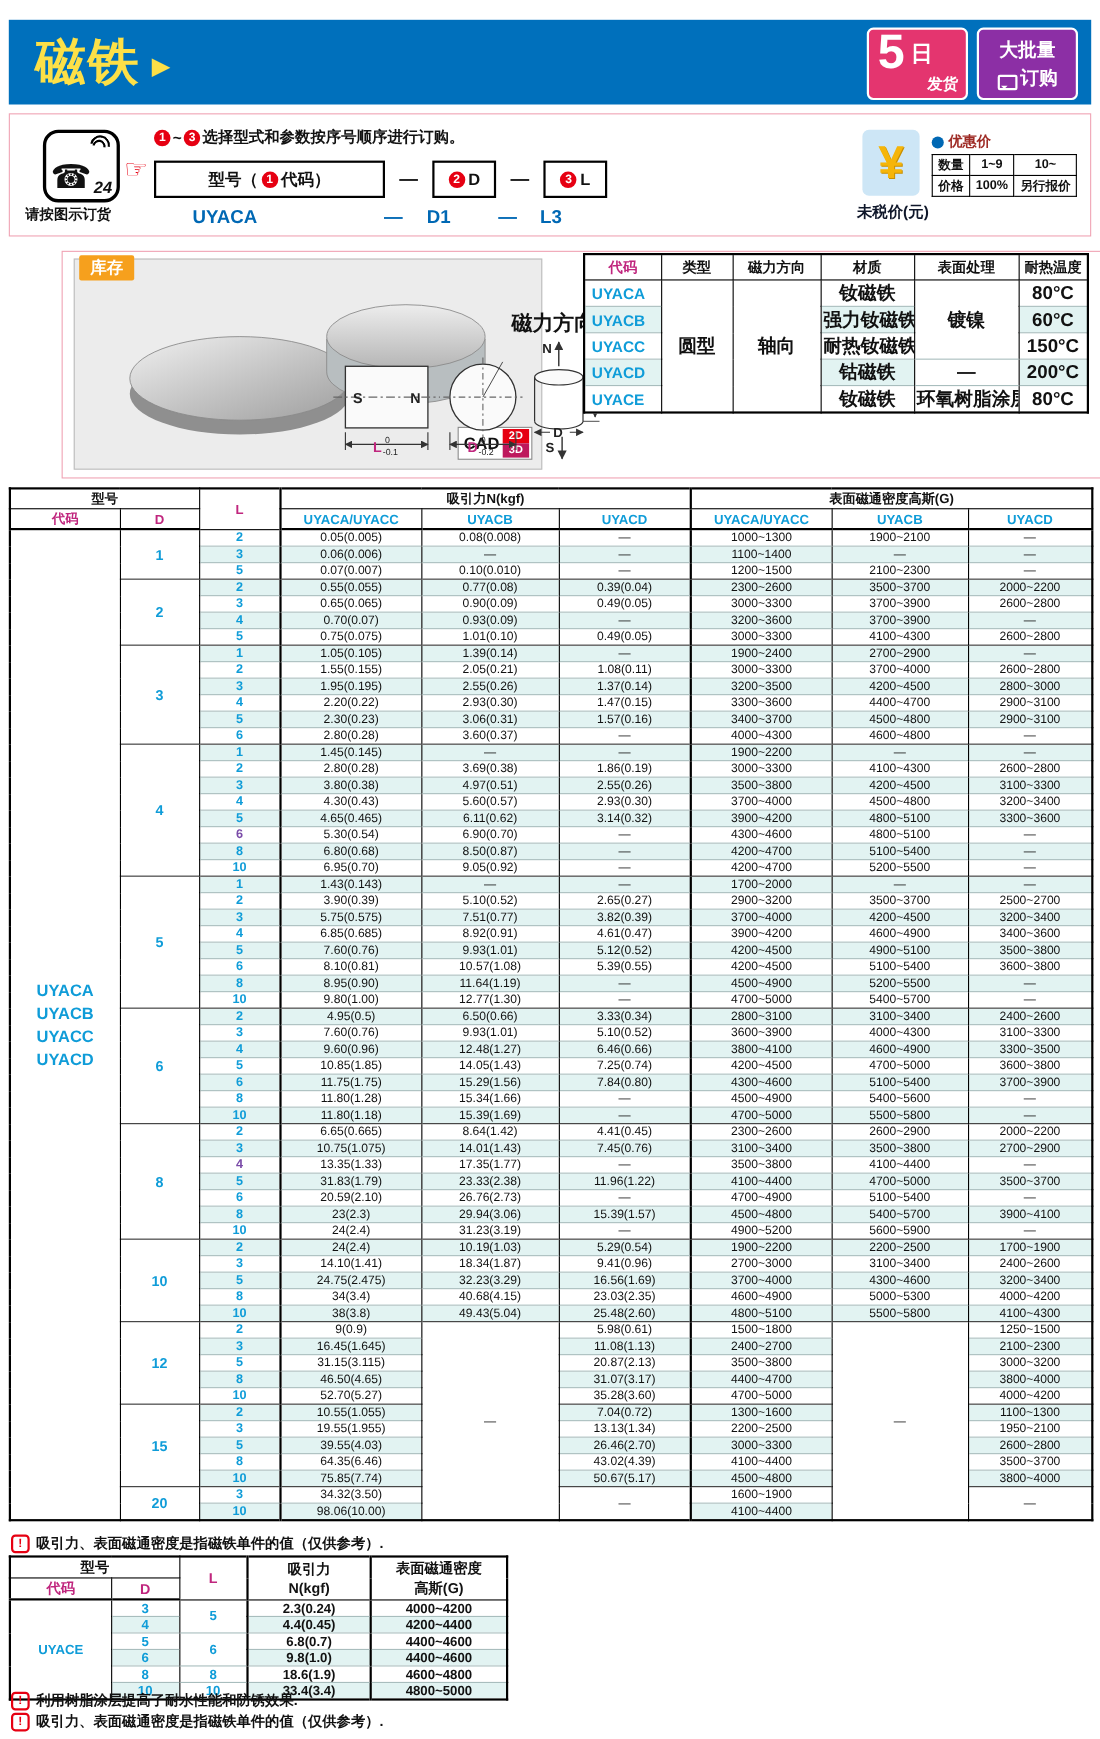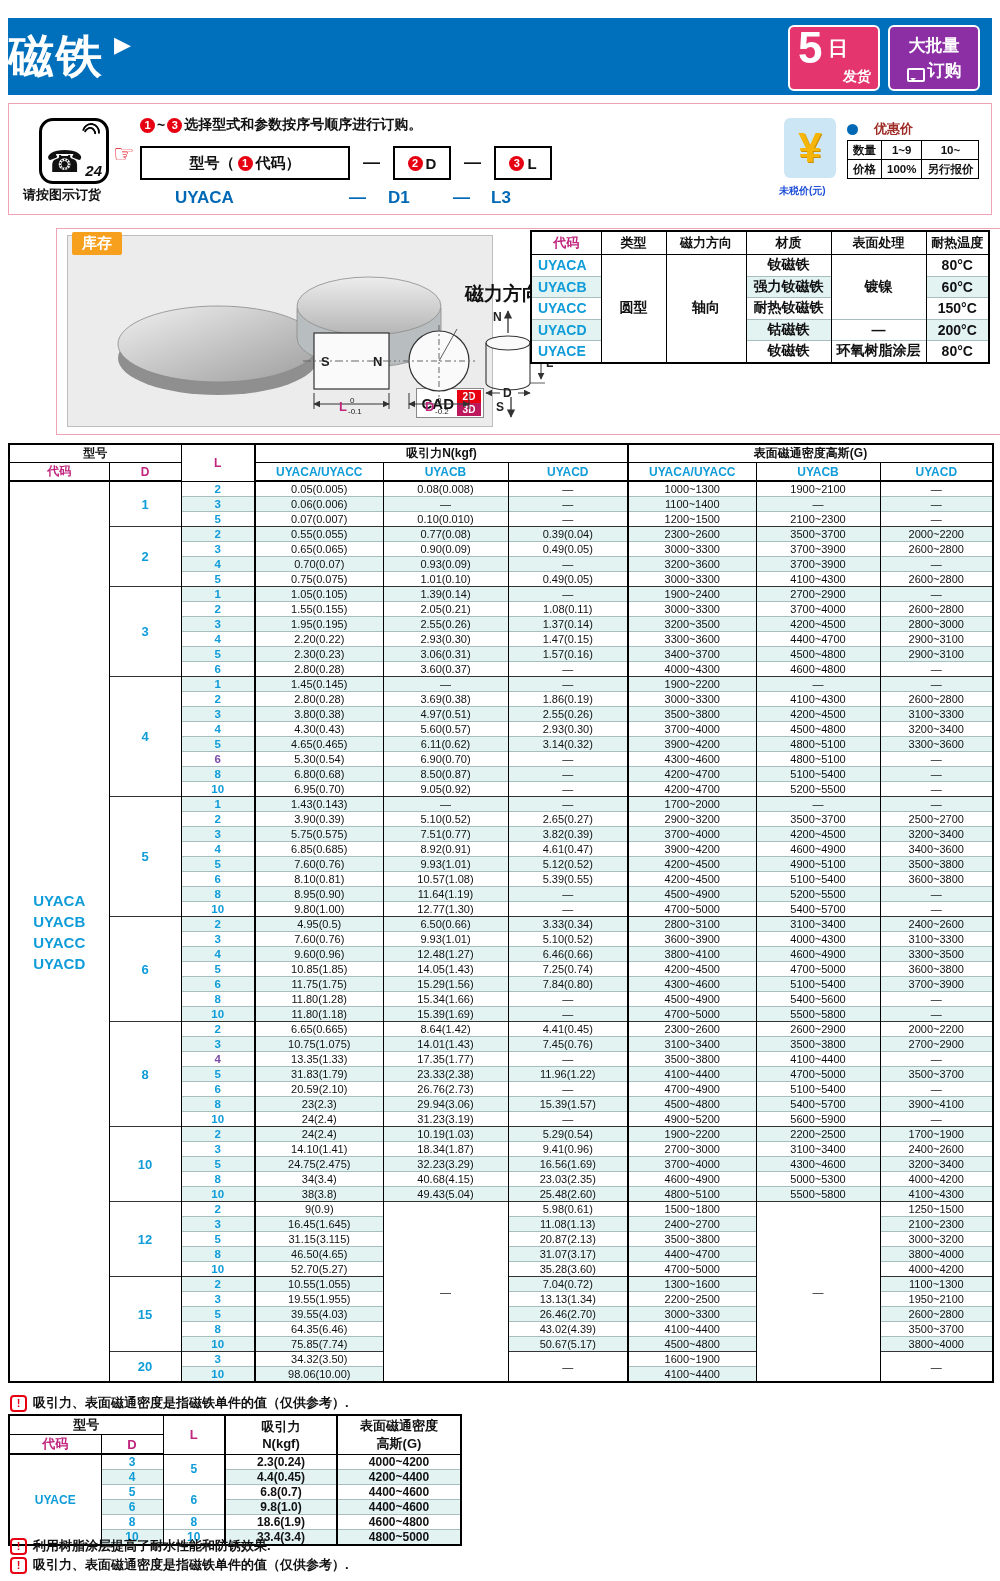--- a/index.html
+++ b/index.html
@@ -1,21 +1,21 @@
 <!DOCTYPE html>
 <html><head>
 <meta charset="utf-8">
 <style>
   html,body{margin:0;padding:0;background:#fff;}
   .page{position:relative;width:1000px;height:1581px;background:#fff;overflow:hidden;
         font-family:"Liberation Sans","DejaVu Sans",sans-serif;color:#111;}
   
   .top-bar{position:absolute;left:8px;top:18px;width:984px;height:77px;background:#0070BC;
            display:flex;align-items:center;}
-  .title-wrap{display:flex;color:#ffffff;font-weight:bold;}
+  .title-wrap{display:flex;align-items:center;padding-left:24px;color:#fde047;font-weight:bold;}
   .title-main{font-size:46px;letter-spacing:2px;}
   .title-arrow{font-size:22px;margin:6px 8px 0 10px;}
   .title-sub{font-size:28px;margin-top:6px;letter-spacing:1px;}
   .badges{position:absolute;right:12px;top:7px;display:flex;gap:8px;}
   .badge{width:88px;height:62px;border:2px solid #fff;border-radius:6px;color:#fff;font-weight:bold;position:relative;}
   .badge-day{background:#E4356F;}
   .badge-day .b5{position:absolute;left:8px;top:-4px;font-size:44px;}
   .badge-day .bri{position:absolute;left:38px;top:8px;font-size:20px;}
   .badge-day .bfh{position:absolute;right:7px;bottom:3px;font-size:14px;}
   .badge-bulk{background:#8C2FA5;display:flex;flex-direction:column;align-items:center;justify-content:center;gap:2px;}
@@ -39,25 +39,25 @@
   .pattern{position:absolute;left:131px;top:42px;display:flex;align-items:center;gap:13px;}
   .pbox{border:2px solid #000;height:30px;display:flex;align-items:center;justify-content:center;gap:3px;
         font-size:15px;font-weight:bold;background:#fff;}
   .pbox1{width:206px;} .pbox2{width:54px;} .pbox3{width:54px;}
   .pdash{font-size:17px;font-weight:bold;}
   .example{position:absolute;top:84px;color:#0068B4;font-size:17px;font-weight:bold;}
   .ex-code{left:166px;} .ex-d1{left:340px;} .ex-dd{left:379px;} .ex-d2{left:444px;} .ex-ll{left:482px;}
   .yen-tile{position:absolute;left:775px;top:14px;width:52px;height:60px;background:#CDE6F6;border-radius:6px;
             display:flex;align-items:center;justify-content:center;font-size:42px;font-weight:bold;color:#F5B50A;
             text-shadow:1px 1px 0 #c98f00;}
-  .deal-line{position:absolute;left:838px;top:16px;font-size:13px;font-weight:bold;color:#9E2B25;display:flex;align-items:center;gap:16px;}
+  .deal-line{position:absolute;left:838px;top:16px;font-size:13px;font-weight:bold;color:#9E2B25;display:flex;align-items:center;gap:4px;}
   .deal-dot{width:11px;height:11px;border-radius:50%;background:#0068B4;display:inline-block;}
   .price-table{position:absolute;left:838px;top:36px;border-collapse:collapse;}
   .price-table td{border:1px solid #000;font-size:11.5px;font-weight:bold;padding:1px 5px;text-align:center;height:16px;}
-  .tax-note{position:absolute;left:770px;top:80px;color:#1d4ed8;font-size:10px;font-weight:bold;}
+  .tax-note{position:absolute;left:770px;top:80px;color:#0f172a;font-size:14px;font-weight:bold;}
   
   .stock-band{position:absolute;left:8px;top:228px;width:982px;height:205px;border:1px solid #F0A3B4;margin-left:48px;}
   .photo-panel{position:absolute;left:10px;top:6px;width:424px;height:190px;background:#ECECEC;border:1px solid #BDBDBD;}
   .stock-tag{position:absolute;left:4px;top:-4px;background:#F6A01D;color:#fff;font-size:15px;font-weight:bold;
              padding:2px 10px;border-radius:2px;}
   .cad{position:absolute;right:8px;bottom:8px;display:flex;align-items:center;background:#fff;border:1px solid #888;padding:1px 2px;}
   .cad-label{font-size:15px;font-weight:bold;padding:0 3px;}
   .cad-stack{display:flex;flex-direction:column;}
   .cad-2d,.cad-3d{color:#fff;font-size:10px;font-weight:bold;width:24px;text-align:center;line-height:13px;}
   .cad-2d{background:#E60012;} .cad-3d{background:#be185d;}
@@ -69,21 +69,21 @@
   table.ct td{border-left:1px solid #000;border-right:1px solid #000;border-top:1px solid #A8BDBD;
               text-align:center;padding:0 2px;white-space:nowrap;overflow:hidden;}
   tr.alt td{background:#E2F3F2;}
   td.mcell,td.d-cell,td.code-cell{background:#fff !important;vertical-align:middle;}
   tr.group-start td{border-top:1px solid #333;}
   .thick-r{border-right:2px solid #000 !important;}
   .mag{color:#C0267E;} .blue{color:#0F9CD8;}
   
   .spec-table{position:absolute;left:530px;top:230px;width:458px;border:2px solid #000;font-size:13px;}
   .spec-table th{height:22px;font-size:13px;}
-  .spec-table td{height:20.5px;font-size:14px;font-weight:bold;}
+  .spec-table td{height:20.5px;font-size:17px;font-weight:bold;}
   .spec-table td.sp-code{color:#0F9CD8;font-size:14px;text-align:left;padding-left:6px;}
   
   .main-table{position:absolute;left:8px;top:443px;width:984px;border:2px solid #000;font-size:11px;}
   .main-table th{height:15px;font-size:12px;}
   .main-table thead tr:last-child th{border-bottom:2px solid #000;}
   .main-table td{height:14px;font-size:11px;}
   td.l-cell{color:#0F9CD8;font-weight:bold;font-size:11.5px;}
   td.l-cell.purple{color:#7A4BA8;}
   td.d-cell{color:#0F9CD8;font-weight:bold;font-size:13px;}
   td.code-cell{color:#0F9CD8;font-weight:bold;font-size:15px;}

